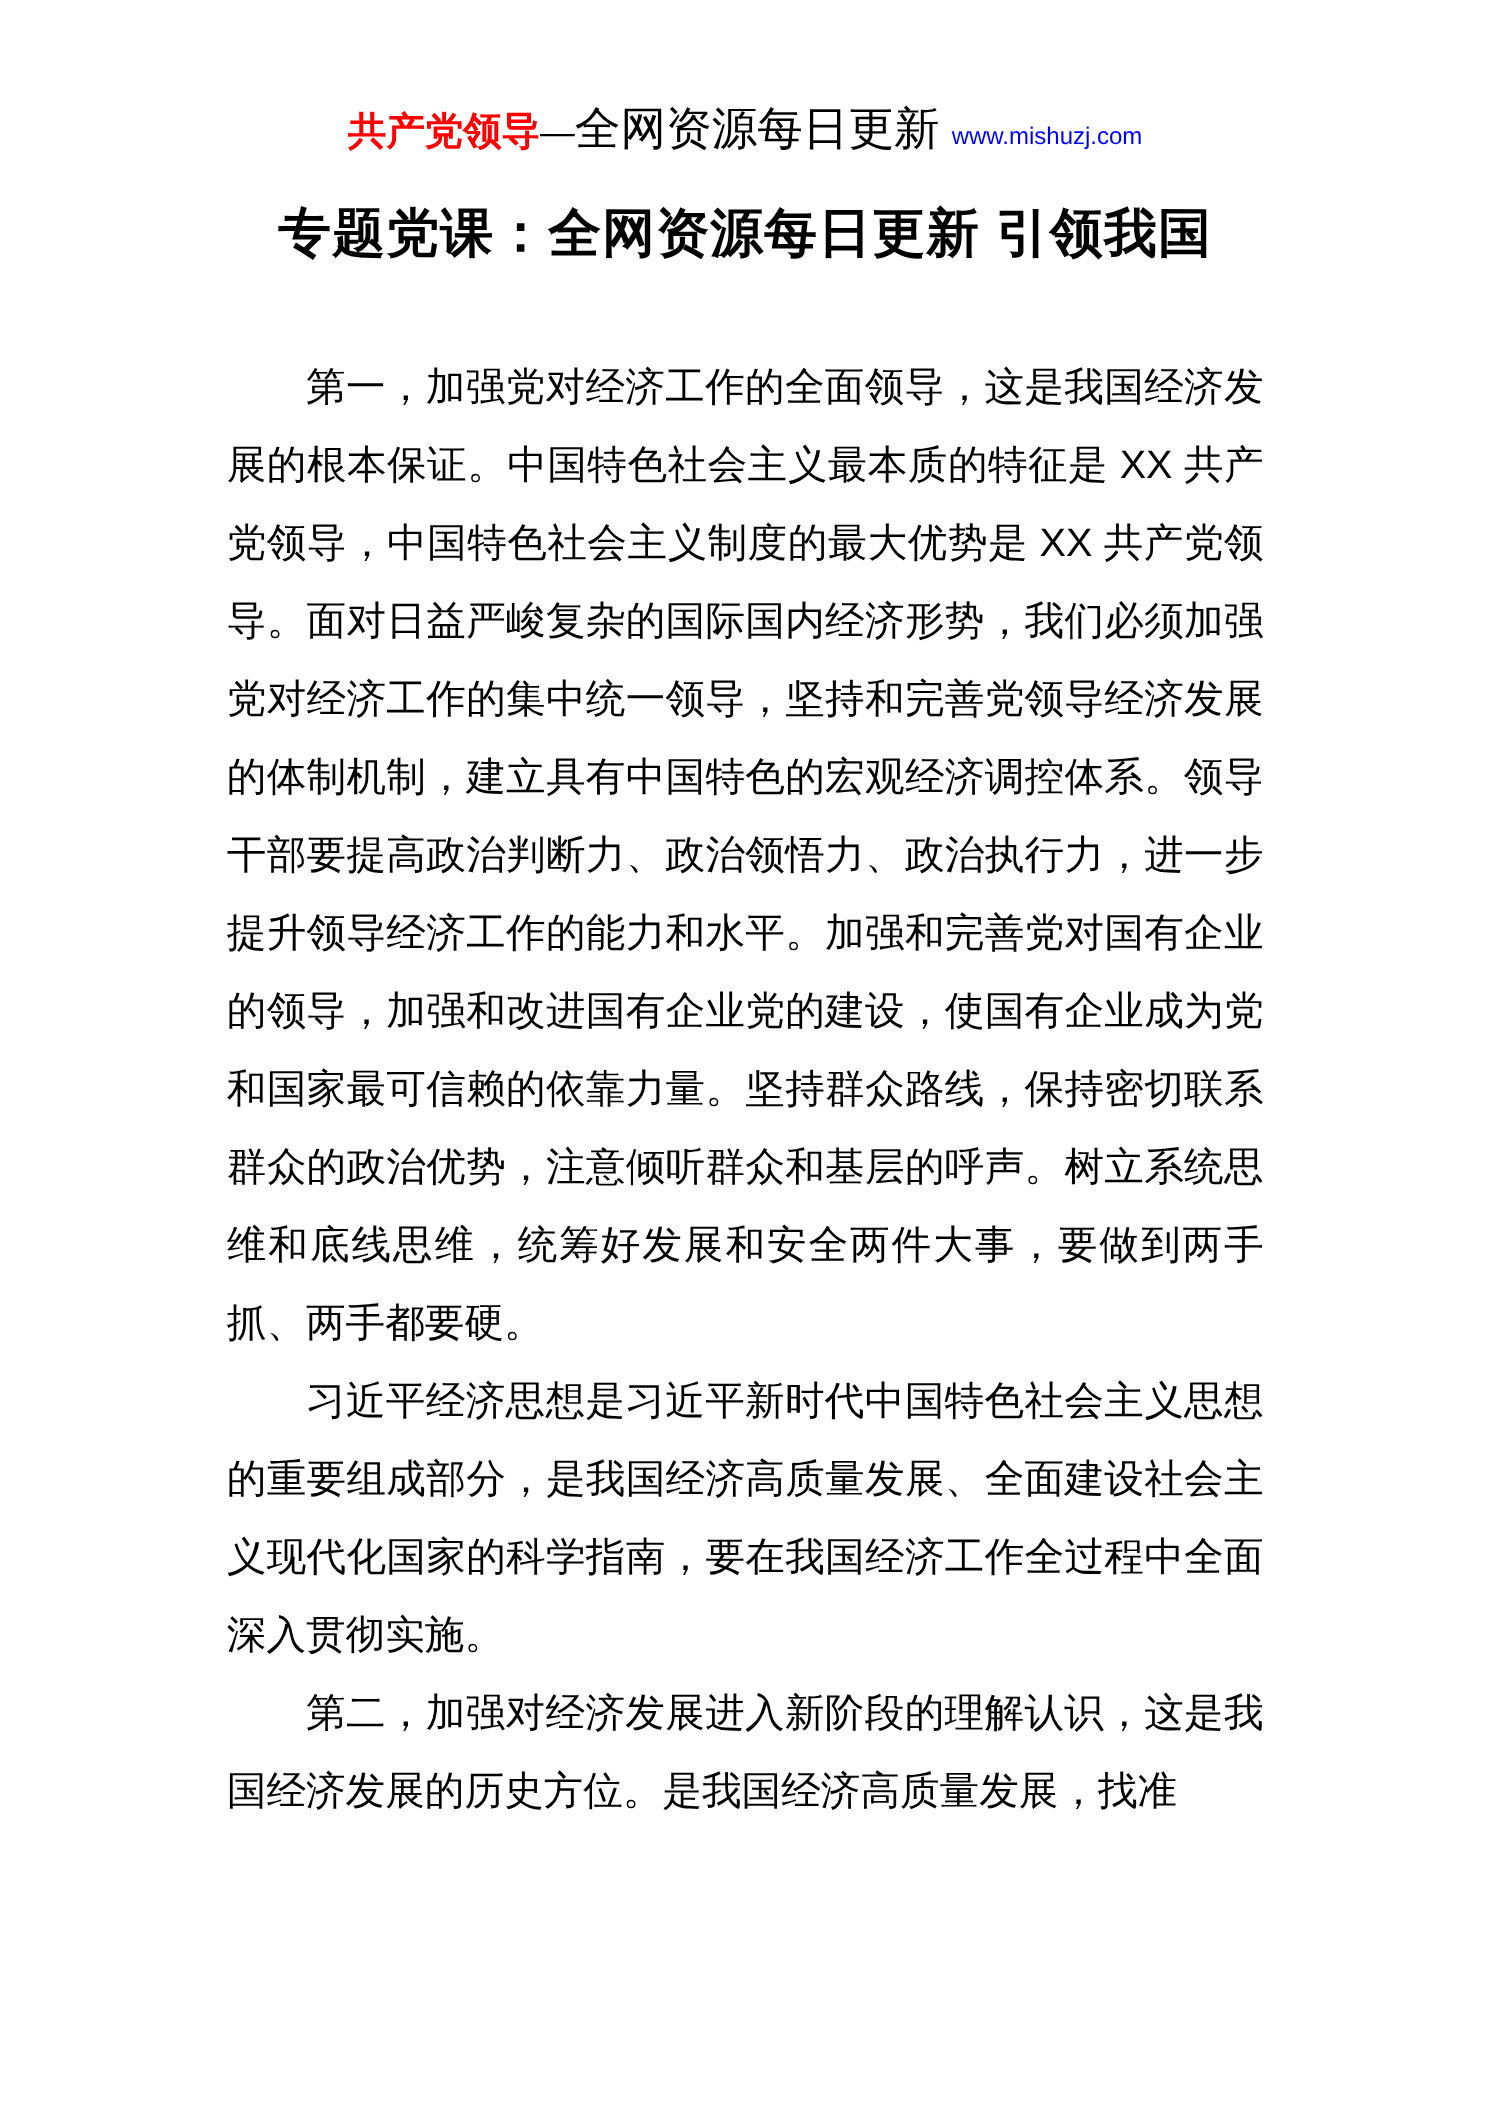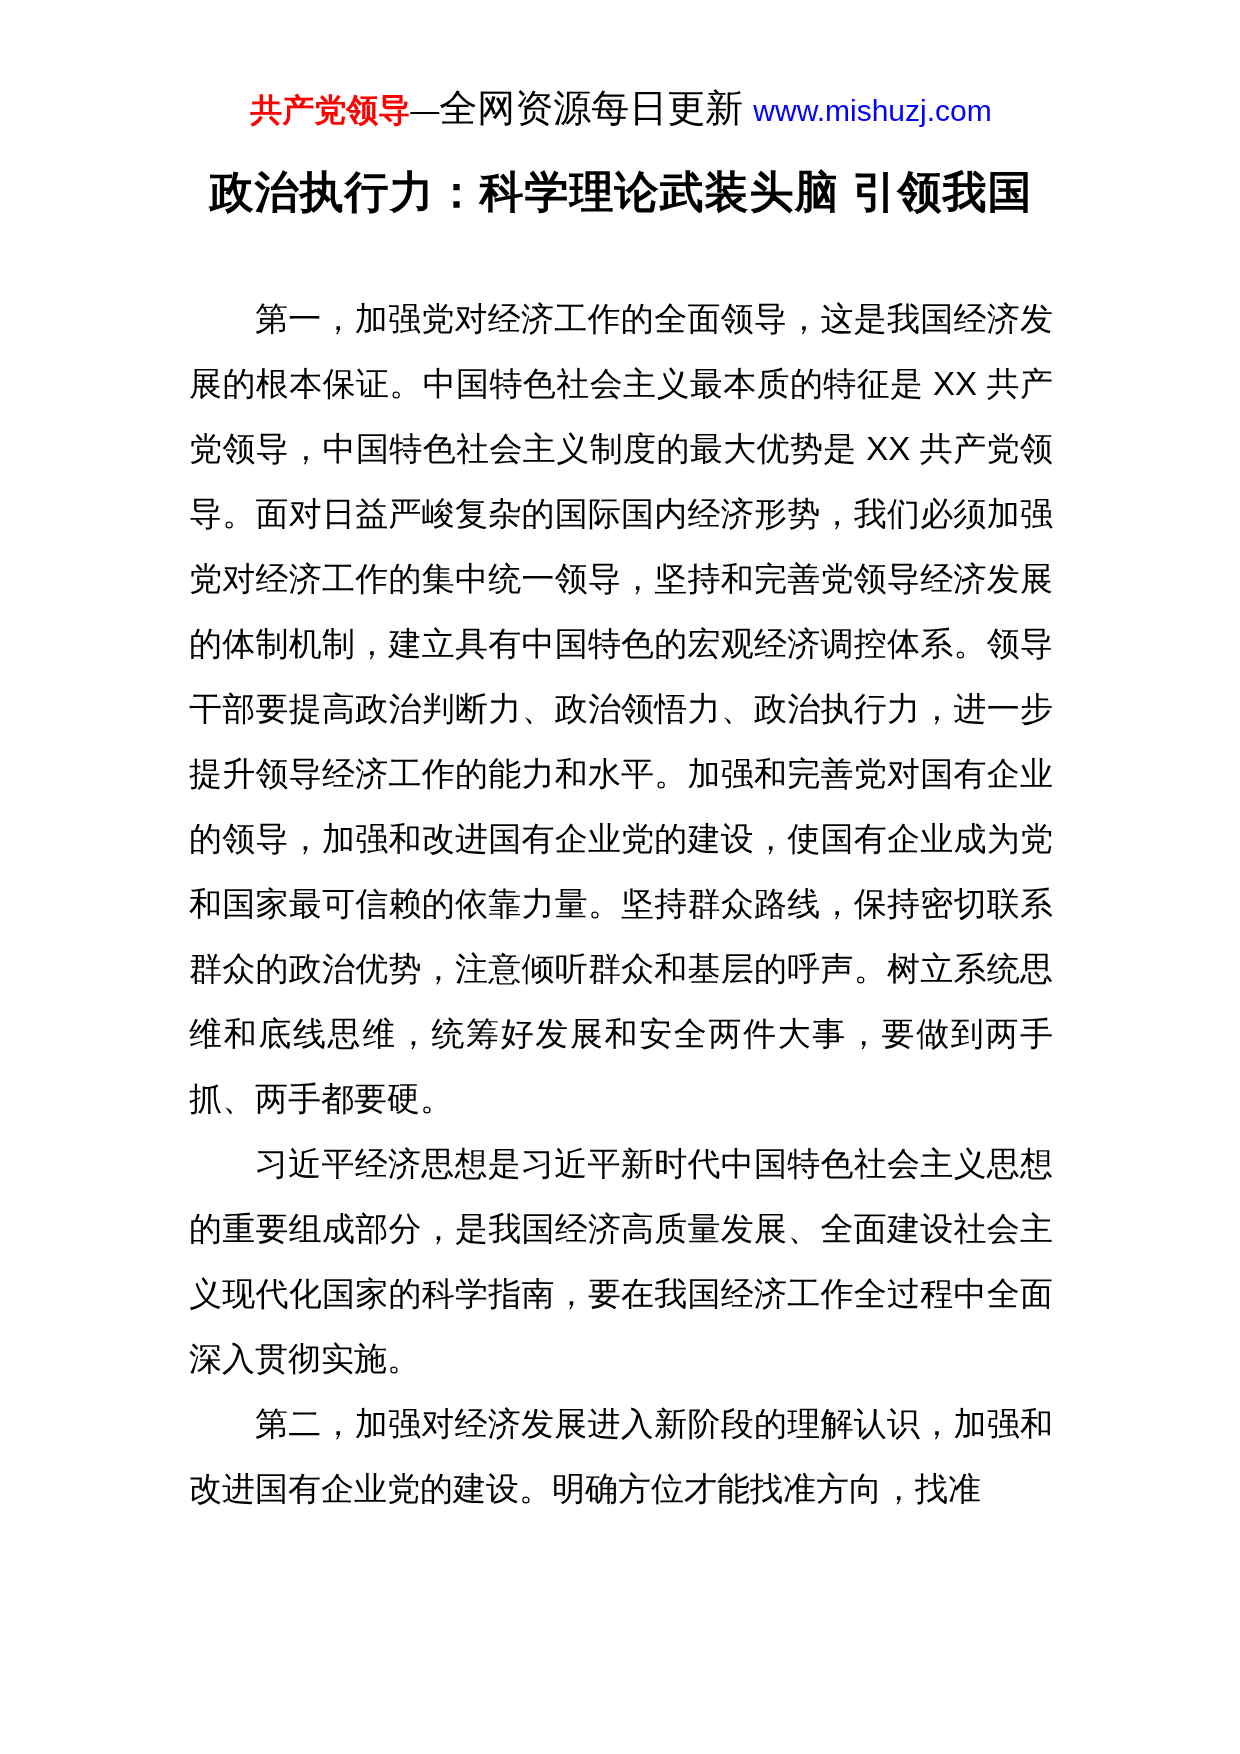--- a/index.html
+++ b/index.html
@@ -24,21 +24,21 @@
     font-weight: bold;
     font-size: 32px;
   }
   .header-separator {
     font-size: 29px;
   }
   .tagline {
     font-size: 38px;
   }
   .url {
-    font-size: 30px;
+    font-size: 20px;
     margin-left: 10px;
     cursor: pointer;
   }
   .doc-title {
     margin: 26px 0 0 0;
     font-size: 44px;
     font-weight: bold;
     line-height: 69px;
     text-align: center;
     letter-spacing: 1px;
@@ -59,22 +59,22 @@
 </head>
 <body>
 
 <div class="page">
 
   <div class="doc-header">
     <span class="site-name" style="color: rgb(255, 0, 0);">共产党领导</span><span class="header-separator">—</span><span class="tagline">全网资源每日更新</span><span class="url" style="color: rgb(0, 0, 255);">www.mishuzj.com</span>
   </div>
 
   <h1 class="doc-title">
-    <span class="title-line">政治执行力：科学理论武装头脑 引领我国</span>
+    <span class="title-line">专题党课：全网资源每日更新 引领我国</span>
   </h1>
 
   <div class="doc-body">
     <p>第一，加强党对经济工作的全面领导，这是我国经济发展的根本保证。中国特色社会主义最本质的特征是 XX 共产党领导，中国特色社会主义制度的最大优势是 XX 共产党领导。面对日益严峻复杂的国际国内经济形势，我们必须加强党对经济工作的集中统一领导，坚持和完善党领导经济发展的体制机制，建立具有中国特色的宏观经济调控体系。领导干部要提高政治判断力、政治领悟力、政治执行力，进一步提升领导经济工作的能力和水平。加强和完善党对国有企业的领导，加强和改进国有企业党的建设，使国有企业成为党和国家最可信赖的依靠力量。坚持群众路线，保持密切联系群众的政治优势，注意倾听群众和基层的呼声。树立系统思维和底线思维，统筹好发展和安全两件大事，要做到两手抓、两手都要硬。</p>
     <p>习近平经济思想是习近平新时代中国特色社会主义思想的重要组成部分，是我国经济高质量发展、全面建设社会主义现代化国家的科学指南，要在我国经济工作全过程中全面深入贯彻实施。</p>
-    <p>第二，加强对经济发展进入新阶段的理解认识，加强和改进国有企业党的建设。明确方位才能找准方向，找准</p>
+    <p>第二，加强对经济发展进入新阶段的理解认识，这是我国经济发展的历史方位。是我国经济高质量发展，找准</p>
   </div>
 
 </div>
 
 </body></html>

